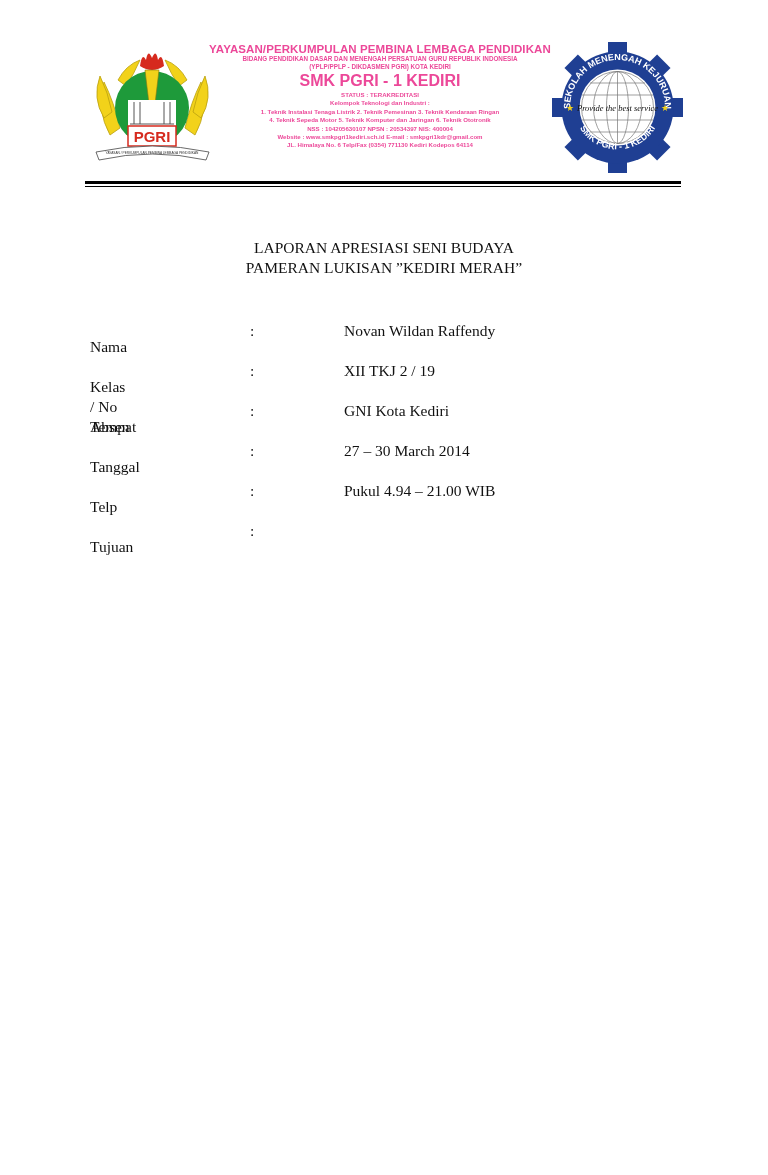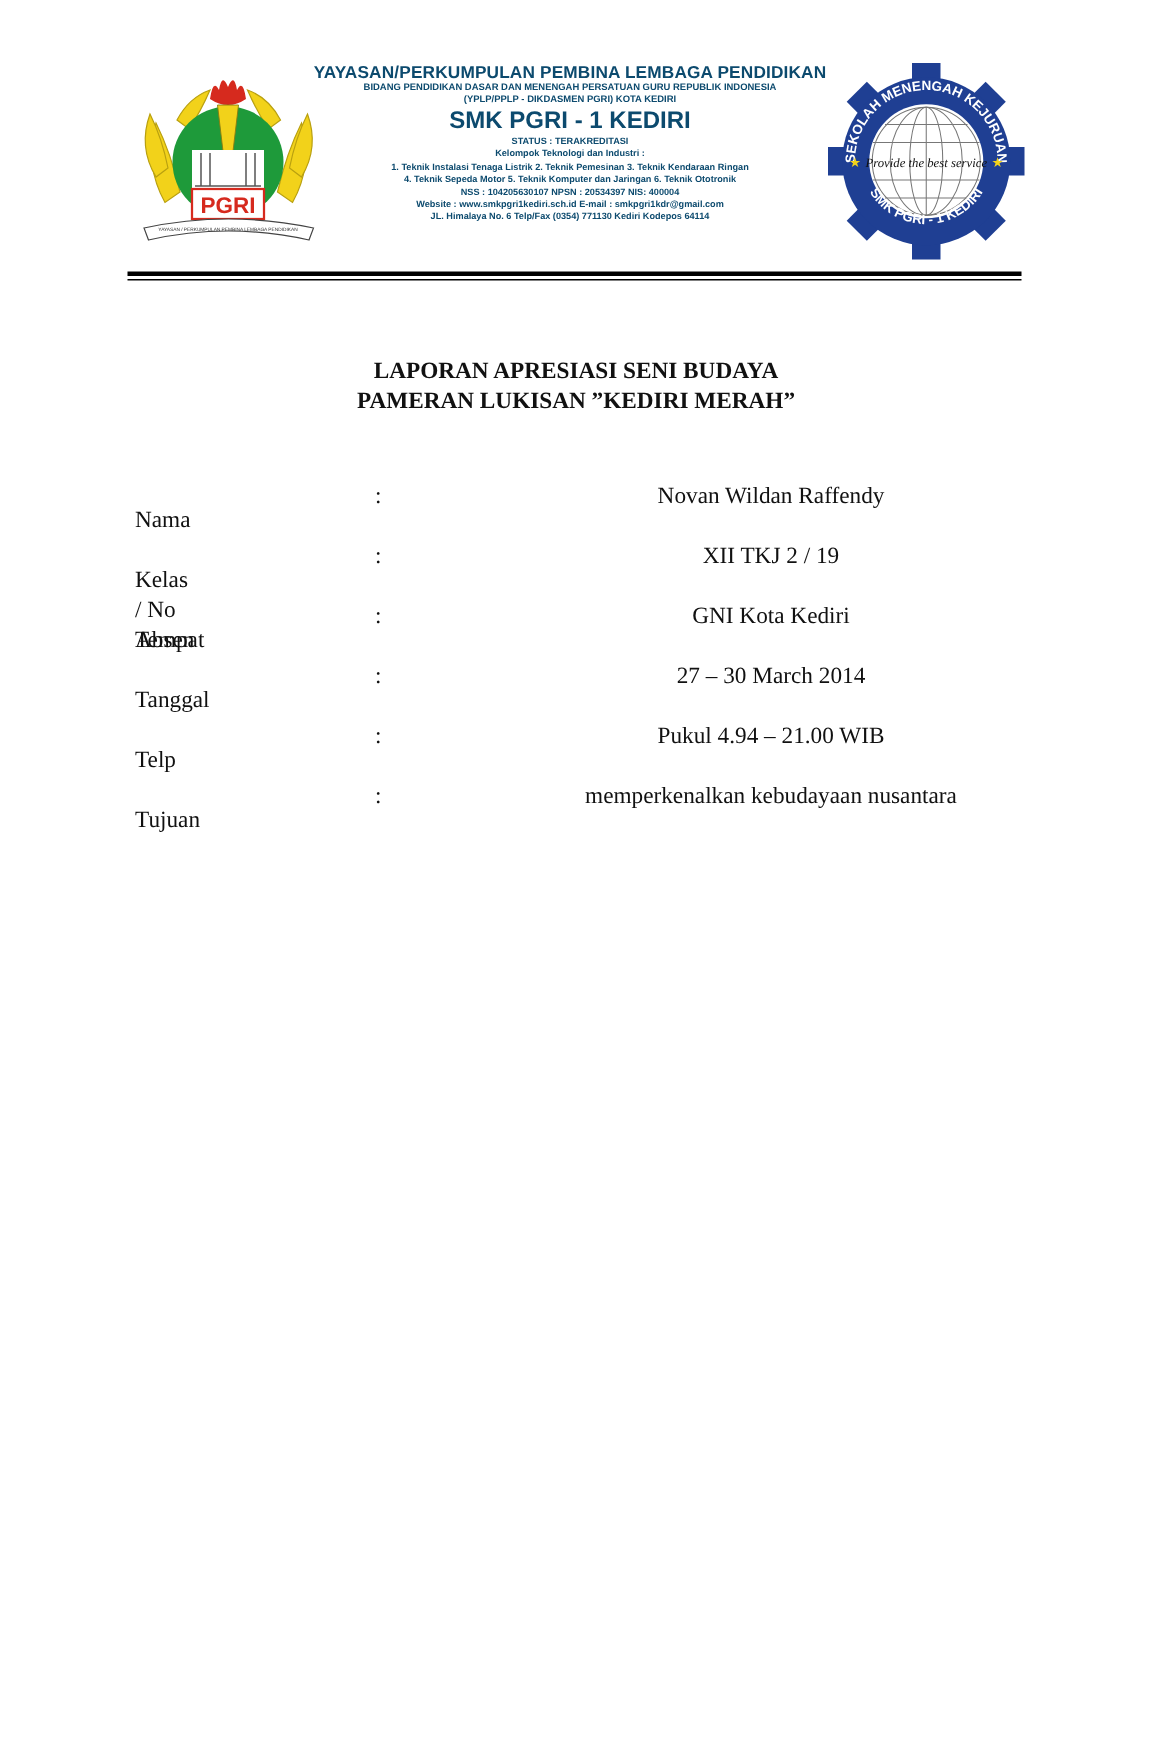--- a/index.html
+++ b/index.html
@@ -3,45 +3,45 @@
 <meta charset="utf-8">
 <style>
   html, body { margin: 0; padding: 0; background: #ffffff; }
   body { width: 768px; height: 1175px; position: relative; overflow: hidden; font-family: "Liberation Serif", serif; color: #111; }
   .page { position: absolute; left: 0; top: 0; width: 768px; height: 1175px; background: #fff; }
 
   
   .letterhead { position: absolute; left: 80px; top: 40px; width: 610px; height: 135px; }
   .logo-left { position: absolute; left: 10px; top: 0px; width: 125px; height: 130px; }
   .logo-right { position: absolute; left: 470px; top: 0px; width: 135px; height: 135px; }
-  .lh-text { position: absolute; left: 120px; top: 0px; width: 360px; text-align: center; font-family: "Liberation Sans", sans-serif; font-weight: bold; color: #0c4a6e; }
+  .lh-text { position: absolute; left: 120px; top: 0px; width: 360px; text-align: center; font-family: "Liberation Sans", sans-serif; font-weight: bold; color: #ec4899; }
   .lh-foundation { font-size: 11.5px; letter-spacing: 0.1px; margin-top: 3px; white-space: nowrap; }
   .lh-small { font-size: 6.3px; line-height: 8px; white-space: nowrap; }
   .lh-school { font-size: 16px; line-height: 18px; margin: 1px 0 1px 0; }
   .lh-tiny { font-size: 6.1px; line-height: 8.4px; white-space: nowrap; }
 
   .rule-thick { position: absolute; left: 85px; top: 181px; width: 596px; height: 3px; background: #000; }
   .rule-thin { position: absolute; left: 85px; top: 186px; width: 596px; height: 1px; background: #000; }
 
   
-  .title { position: absolute; left: 0; top: 238px; width: 768px; text-align: center; font-weight: bold; font-size: 15.5px; line-height: 20px; }
+  .title { position: absolute; left: 0; top: 238px; width: 768px; text-align: center; font-weight: normal; font-size: 15.5px; line-height: 20px; }
 
   
   .fields { position: absolute; left: 90px; top: 321px; width: 600px; }
   .row { position: relative; font-size: 15.5px; line-height: 20px; }
   .row .label { position: absolute; left: 0; top: 16px; }
   .row .colon { position: absolute; left: 160px; top: 0; }
   .row .value { position: absolute; left: 254px; top: 0; width: 340px; }
   .row.r0 { position: absolute; top: 0; }
   .row.r1 { position: absolute; top: 40px; }
   .row.r2 { position: absolute; top: 80px; }
   .row.r3 { position: absolute; top: 120px; }
   .row.r4 { position: absolute; top: 160px; }
   .row.r5 { position: absolute; top: 200px; }
-  .value-line { display: block; text-align: center; }
+  .value-line { display: block; }
 </style>
 </head>
 <body>
 
 <div class="page">
 
   <div class="letterhead">
 
     <svg class="logo-left" viewBox="0 0 125 130">
 
@@ -174,18 +174,17 @@
       <span class="label">Telp</span>
       <span class="colon">:</span>
       <span class="value">
         <span class="value-line">Pukul 4.94 – 21.00 WIB</span>
       </span>
     </div>
     <div class="row r5">
       <span class="label">Tujuan</span>
       <span class="colon">:</span>
       <span class="value">
-        <span class="value-line">memperkenalkan kebudayaan nusantara</span>
       </span>
     </div>
   </div>
 
 </div>
 
 </body></html>

